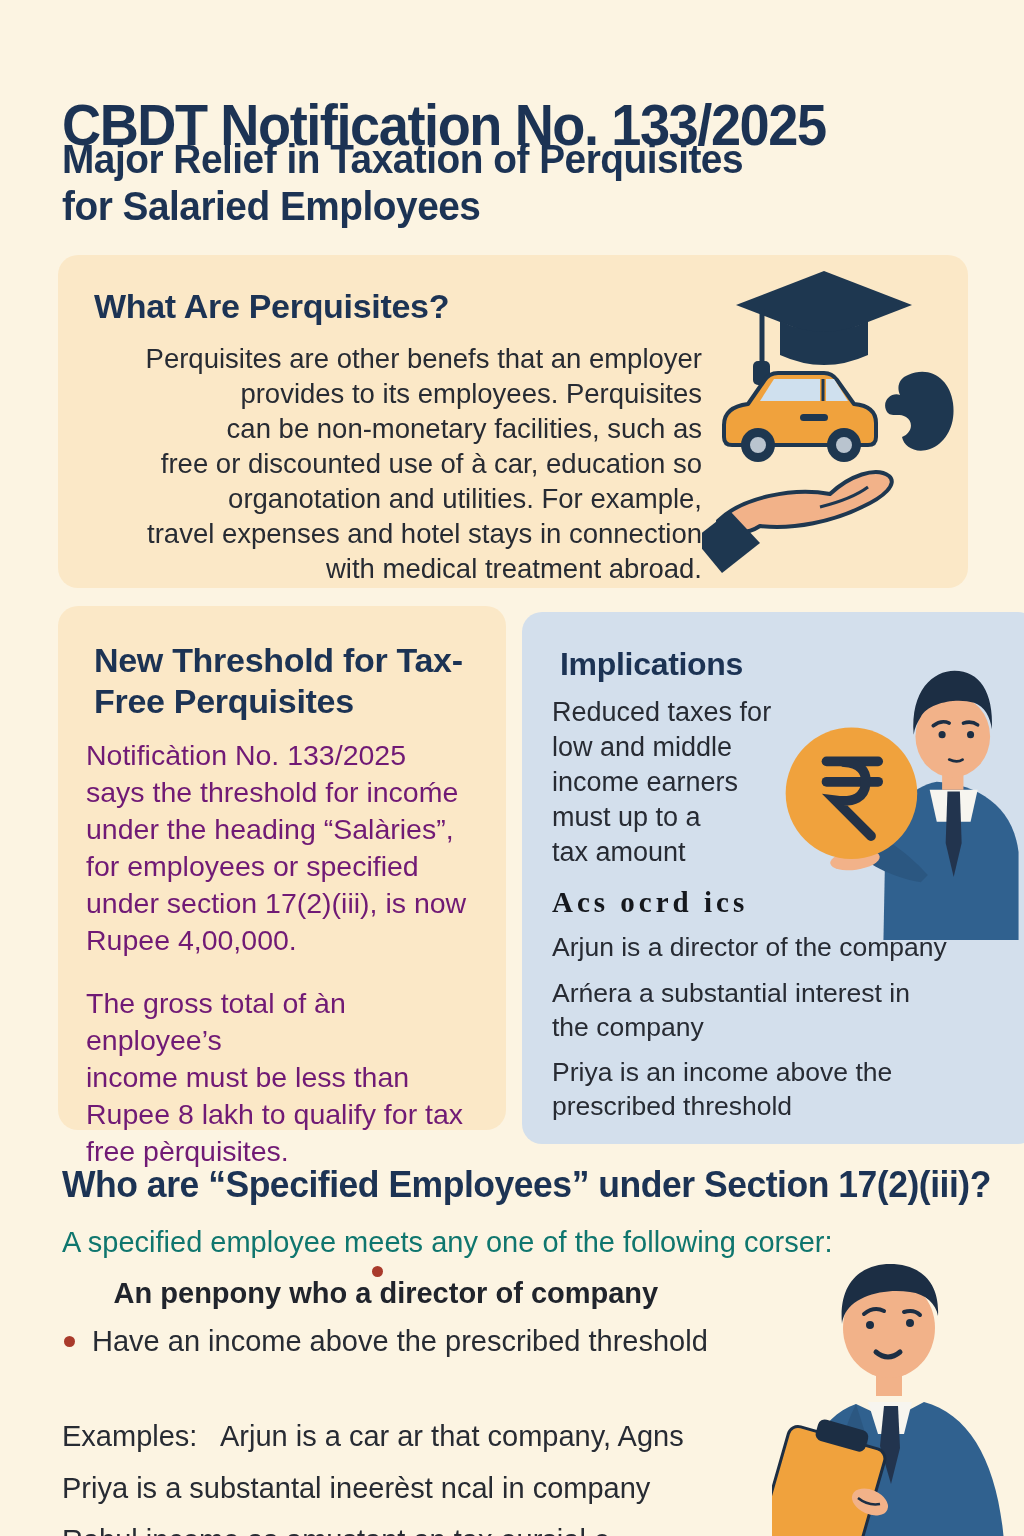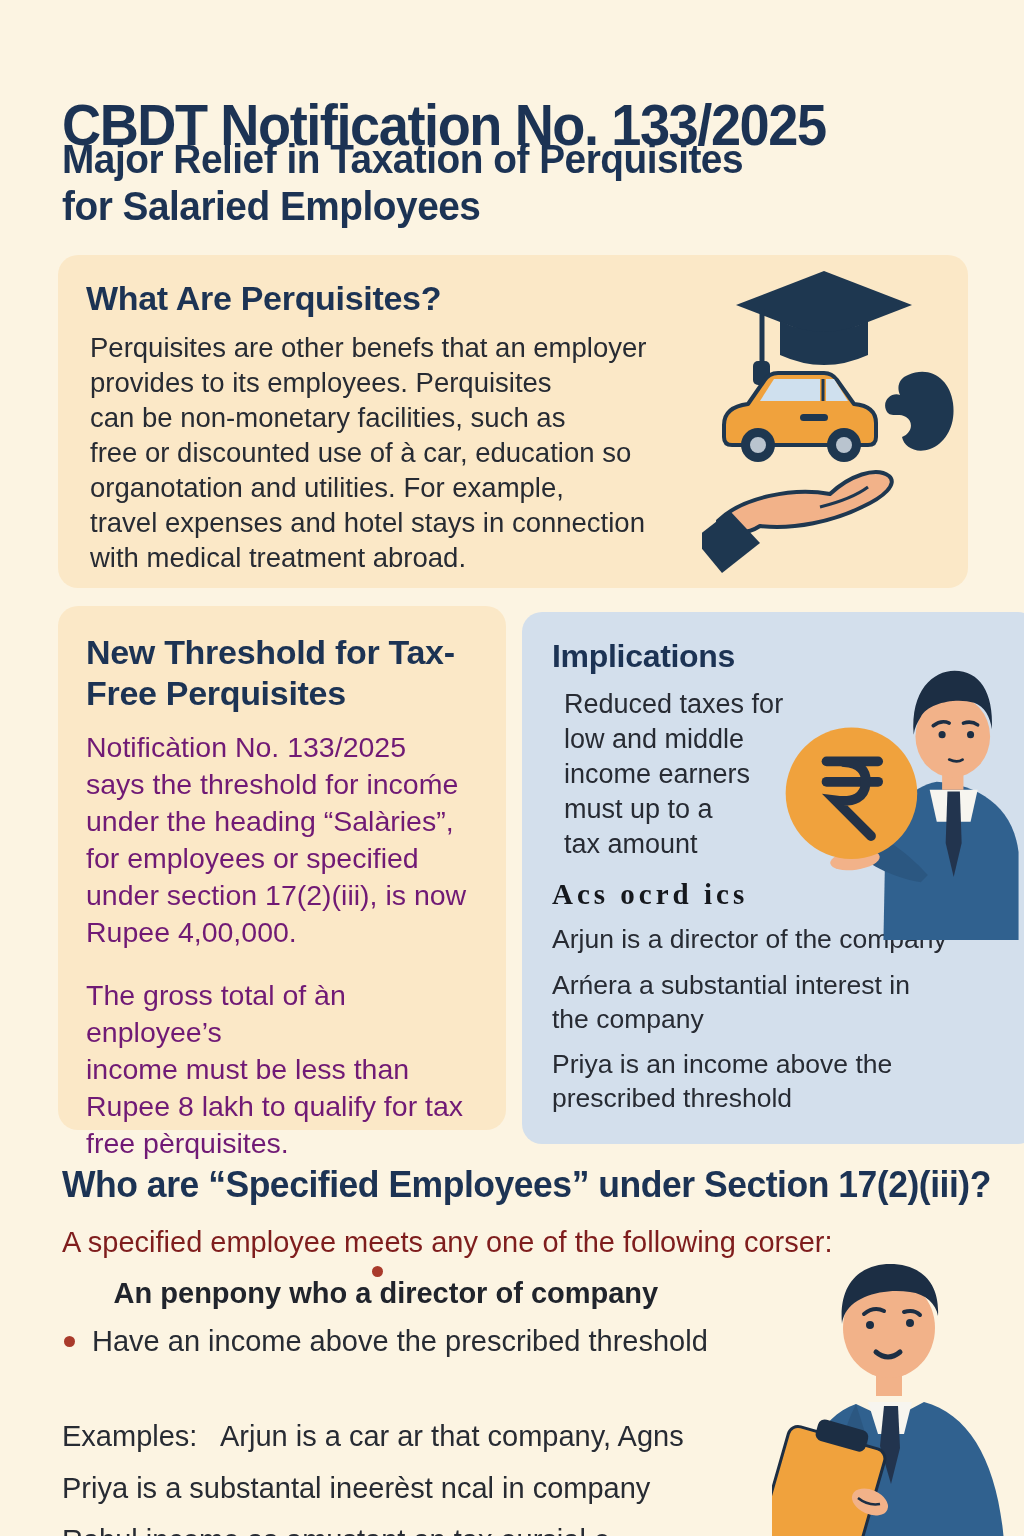--- a/index.html
+++ b/index.html
@@ -8,48 +8,48 @@
   .page{position:absolute;inset:0;width:1024px;height:1536px;overflow:hidden;}
 
   .title{position:absolute;left:62px;top:54px;font-size:57px;font-weight:800;
          color:#1c3354;letter-spacing:-1.5px;white-space:nowrap;
          transform:scaleX(0.95);transform-origin:left top;}
   .subtitle{position:absolute;left:62px;top:136px;font-size:40px;font-weight:700;
          color:#1c3354;line-height:1.17;white-space:pre-wrap;letter-spacing:-0.5px;
          transform:scaleX(0.97);transform-origin:left top;}
 
   .box{position:absolute;border-radius:20px;box-sizing:border-box;}
-  .box h2{margin:0;color:#1c3354;font-weight:800;letter-spacing:-0.3px;}
+  .box h2{margin:8px;color:#1c3354;font-weight:800;letter-spacing:-0.3px;}
   .pre{white-space:pre-wrap;}
 
   .box-perq{left:58px;top:255px;width:910px;height:333px;background:#fbe8c7;
             padding:24px 28px;}
   .box-perq h2{font-size:34px;margin-bottom:13px;}
-  .box-perq p{margin:4px;font-size:27.5px;line-height:1.27;color:#272b33;width:600px;}
+  .box-perq p{margin:16px;font-size:27.5px;line-height:1.27;color:#272b33;width:600px;text-align:right;}
   .perq-art{position:absolute;right:14px;top:12px;}
 
   .box-threshold{left:58px;top:606px;width:448px;height:524px;background:#fbe8c7;
             padding:26px 28px;}
   .box-threshold h2{font-size:34px;line-height:1.2;margin-bottom:15px;}
   .box-threshold p{margin:0;font-size:28.5px;line-height:1.3;color:#701a75;}
   .box-threshold p + p{margin-top:26px;}
 
   .box-implications{left:522px;top:612px;width:516px;height:532px;background:#d3dfec;
             padding:26px 30px;overflow:hidden;}
   .box-implications h2{font-size:32px;margin-bottom:12px;}
-  .impl-body{margin:12px;font-size:27px;line-height:1.3;color:#272b33;width:250px;}
+  .impl-body{margin:0;font-size:27px;line-height:1.3;color:#272b33;width:250px;}
   .impl-sub{margin-top:16px;font-family:"Liberation Serif", serif;font-weight:700;
             font-size:29px;letter-spacing:4px;color:#15181d;}
   .impl-point{margin:12px 0 0 0;font-size:26.5px;line-height:1.27;color:#272b33;}
   .impl-art{position:absolute;right:10px;top:48px;}
 
   .who-heading{position:absolute;left:62px;top:1164px;margin:0;font-size:37px;
             font-weight:800;color:#1c3354;white-space:nowrap;letter-spacing:-0.5px;
             transform:scaleX(0.96);transform-origin:left top;}
-  .intro{position:absolute;left:62px;top:1226px;margin:0;font-size:29px;color:#7f1d1d;}
+  .intro{position:absolute;left:62px;top:1226px;margin:0;font-size:29px;color:#0f766e;}
 
   .bullets{position:absolute;left:64px;top:1266px;margin:0;padding:0;list-style:none;}
   .bullets li{display:flex;align-items:center;height:50px;font-size:29px;color:#272b33;}
   .bullets li:first-child{font-weight:600;color:#20242c;flex-direction:column;}
   .dot{width:11px;height:11px;border-radius:50%;background:#a93a2b;margin-right:17px;
        flex:0 0 auto;}
 
   .examples{position:absolute;left:62px;top:1410px;font-size:29px;color:#272b33;}
   .examples div{height:52px;line-height:52px;white-space:pre;}
 

